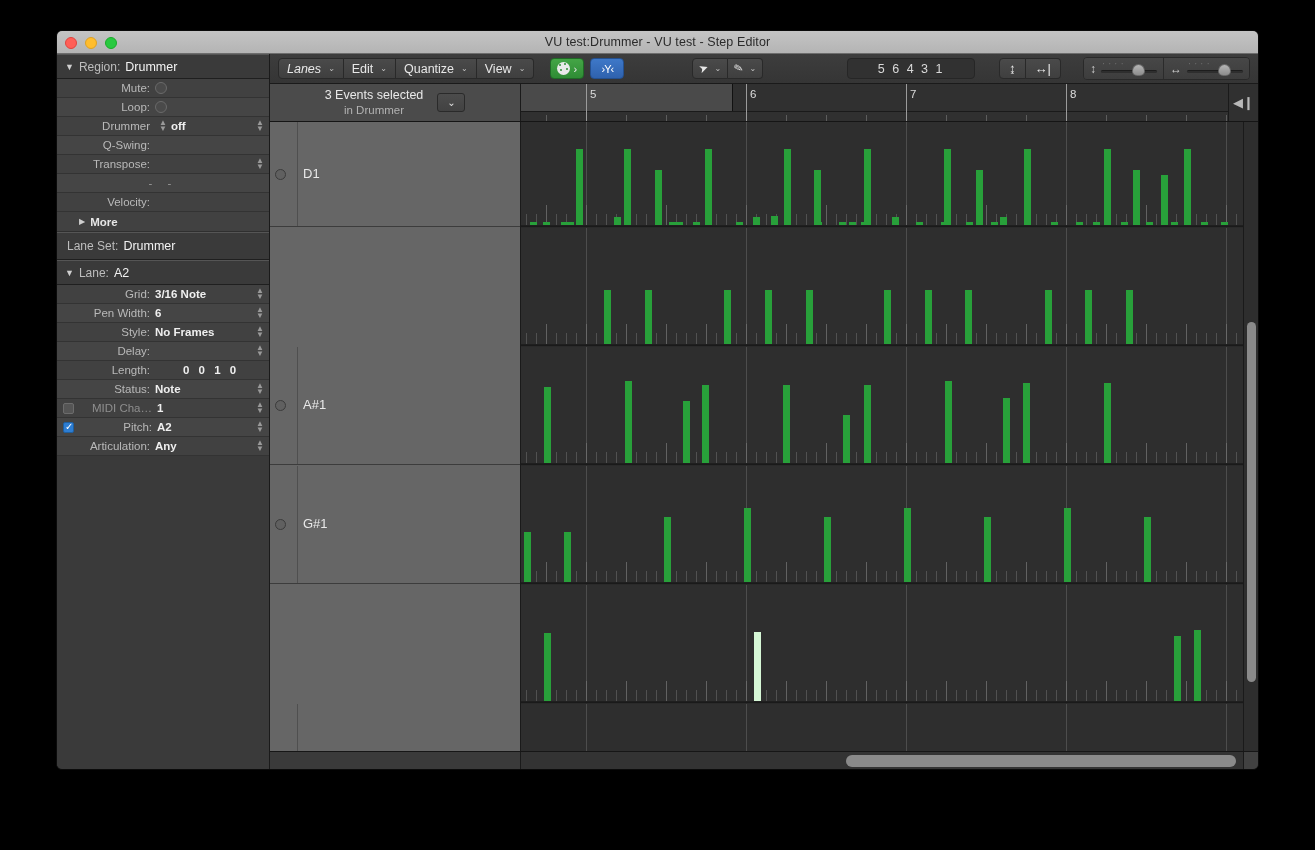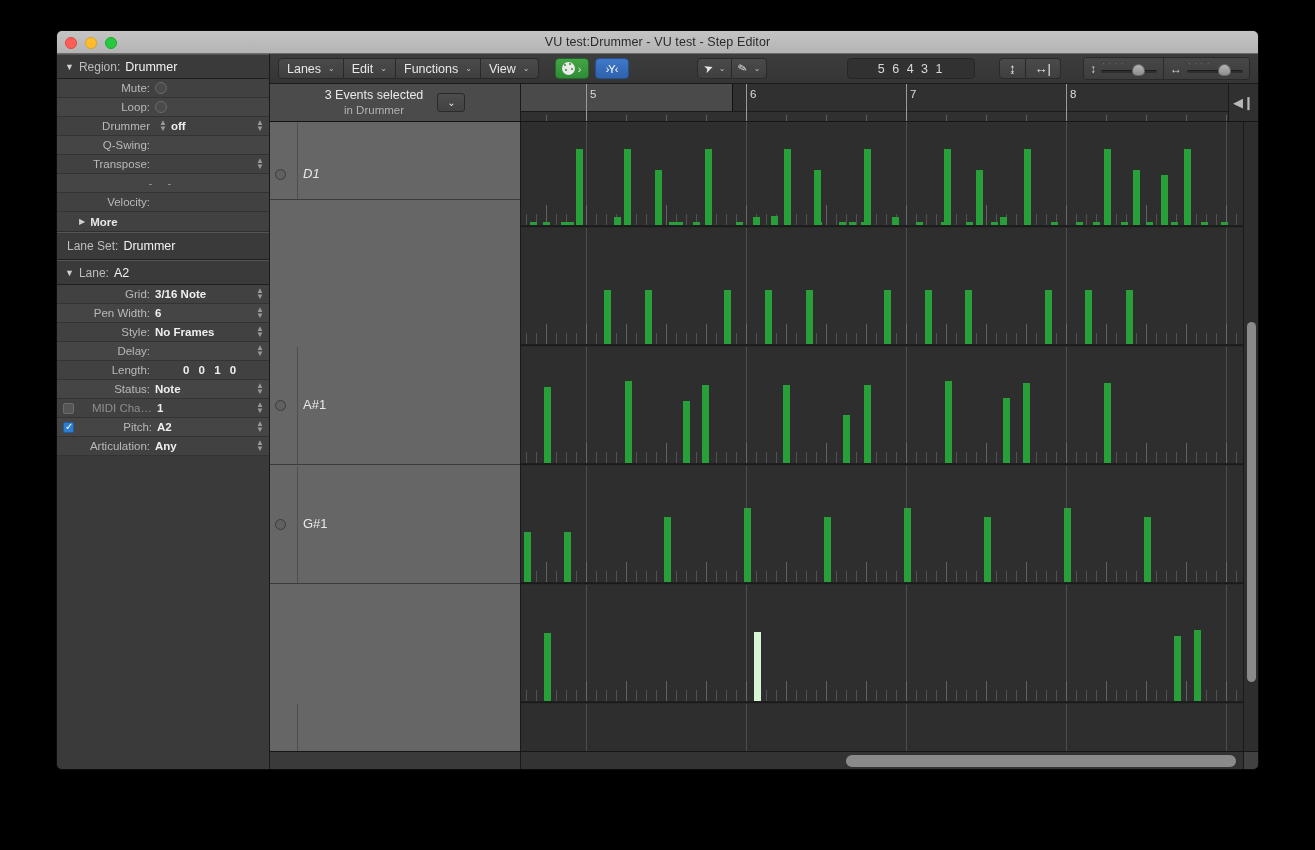--- a/index.html
+++ b/index.html
@@ -121,21 +121,21 @@
   .menu-btn {
     height: 21px; display:flex; align-items:center; gap:7px;
     padding: 0 8px; border-radius: 4px;
     background: linear-gradient(#4a4a4a,#3f3f3f);
     border: 1px solid #292929;
     color: #e8e8e8; font-size: 12.5px;
   }
   .menu-btn .cv { font-size: 8px; color:#c3c3c3; }
   .grp { display:flex; }
   .grp .menu-btn { border-radius:0; border-left-width:0; }
-  .grp .menu-btn:first-child { border-radius:4px 0 0 4px; border-left-width:1px; }
+  .grp .menu-btn:first-child { border-radius:4px 0 0 4px; border-left-width:1px;font-style:italic; }
   .grp .menu-btn:last-child  { border-radius:0 4px 4px 0; }
   .icon-btn {
     height:21px; min-width: 34px; padding: 0 6px;
     border-radius: 4px; border:1px solid #292929;
     background: linear-gradient(#4a4a4a,#3f3f3f);
     display:flex; align-items:center; justify-content:center; gap:3px;
     color:#e8e8e8; font-size:11px;
   }
   .icon-btn.green { background: linear-gradient(#44a546,#2f8c35); border-color:#1f6b26; }
   .icon-btn.blue  { background: linear-gradient(#3e78c8,#2f62ae); border-color:#24508f; }
@@ -362,21 +362,21 @@
         <div class="grp" id="menu-group">
             <div class="menu-btn">
               <span>Lanes</span>
               <span class="cv">⌄</span>
             </div>
             <div class="menu-btn">
               <span>Edit</span>
               <span class="cv">⌄</span>
             </div>
             <div class="menu-btn">
-              <span>Functions</span>
+              <span>Quantize</span>
               <span class="cv">⌄</span>
             </div>
             <div class="menu-btn">
               <span>View</span>
               <span class="cv">⌄</span>
             </div>
           </div>
         <div style="width:4px"></div>
         <div class="icon-btn green">
           <span style="display:inline-block;width:13px;height:13px;border-radius:50%;
@@ -482,21 +482,21 @@
             <div class="bar" style="left: 545px;"></div>
             <div class="barlabel" style="left: 549px;">8</div>
           </div>
         <div id="ruler-right">
           <span class="spk">◀❙</span>
         </div>
       </div>
 
       <div id="lanes-wrap">
         <div id="lane-heads">
-            <div class="lane-head" style="position: absolute; left: 0px; right: 0px; top: 0px; height: 78px; font-style: italic;">
+            <div class="lane-head" style="position: absolute; left: 0px; right: 0px; top: 0px; height: 105px;">
               <span class="circ" style="top: 46.5px;"></span>
               <span class="sep"></span>
               <span class="nm" style="top: 43.5px;">D1</span>
             </div>
             <div class="lane-head" style="position: absolute; left: 0px; right: 0px; top: 225px; height: 118px;">
               <span class="circ" style="top: 53px;"></span>
               <span class="sep"></span>
               <span class="nm" style="top: 50px;">A#1</span>
             </div>
             <div class="lane-head" style="position: absolute; left: 0px; right: 0px; top: 344px; height: 118px;">

